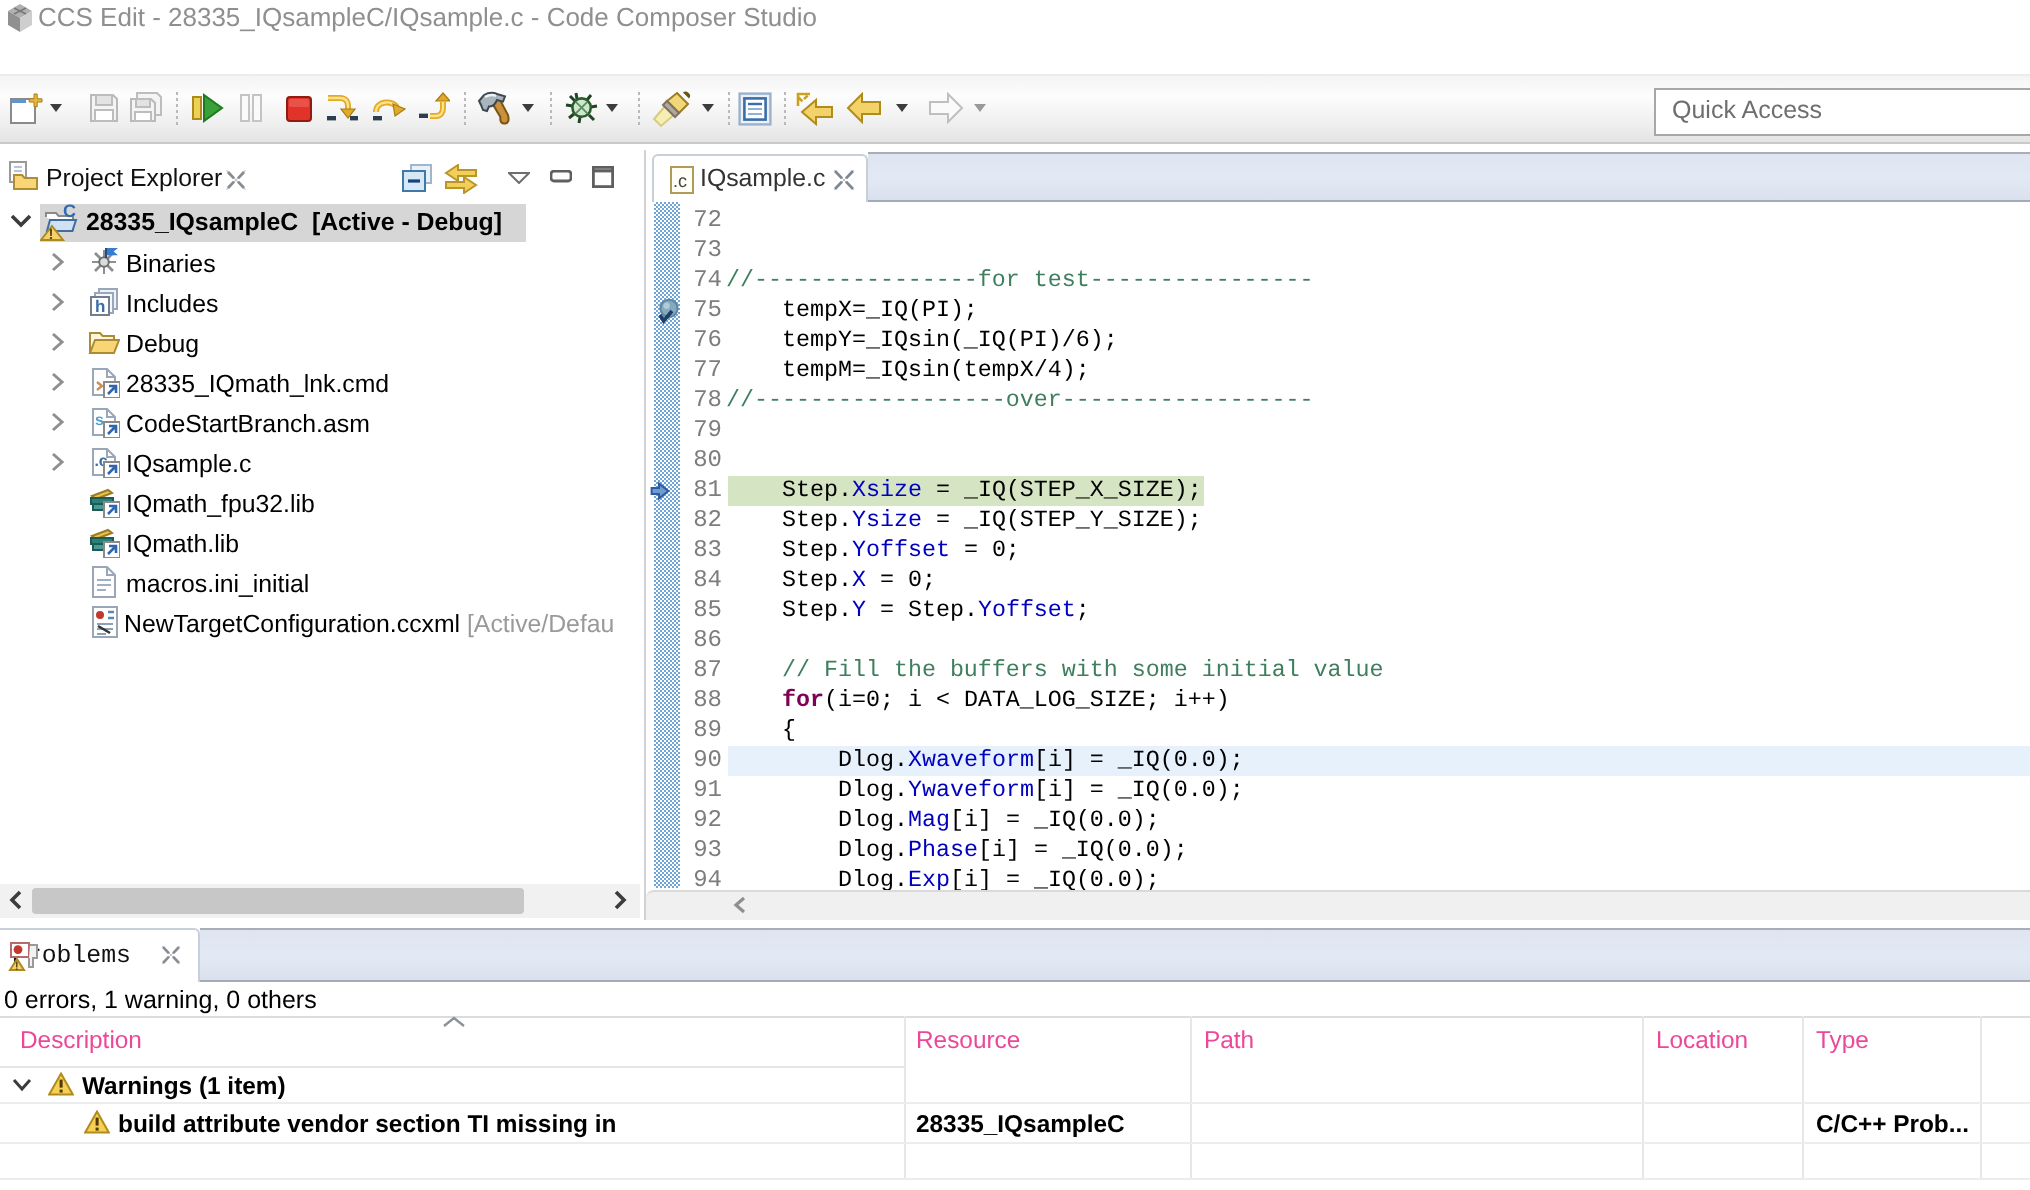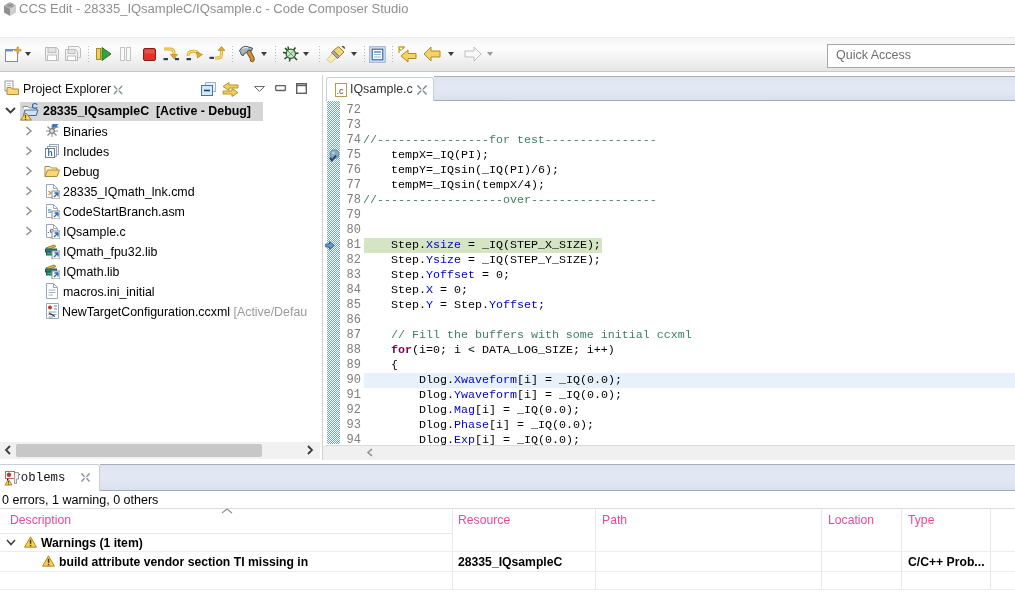--- a/index.html
+++ b/index.html
@@ -402,21 +402,21 @@
 	tempM=_IQsin(tempX/4);
 <span class="c">//------------------over------------------</span>
 
 
 	Step.<span class="f">Xsize</span> = _IQ(STEP_X_SIZE);
 	Step.<span class="f">Ysize</span> = _IQ(STEP_Y_SIZE);
 	Step.<span class="f">Yoffset</span> = 0;
 	Step.<span class="f">X</span> = 0;
 	Step.<span class="f">Y</span> = Step.<span class="f">Yoffset</span>;
 
-	<span class="c">// Fill the buffers with some initial ccxml</span>
+	<span class="c">// Fill the buffers with some initial value</span>
 	<span class="k">for</span>(i=0; i &lt; DATA_LOG_SIZE; i++)
 	{
 		Dlog.<span class="f">Xwaveform</span>[i] = _IQ(0.0);
 		Dlog.<span class="f">Ywaveform</span>[i] = _IQ(0.0);
 		Dlog.<span class="f">Mag</span>[i] = _IQ(0.0);
 		Dlog.<span class="f">Phase</span>[i] = _IQ(0.0);
 		Dlog.<span class="f">Exp</span>[i] = _IQ(0.0);</div>
   <div class="abs" id="edhsb"></div>
 
   <div class="abs" id="prob"></div>

